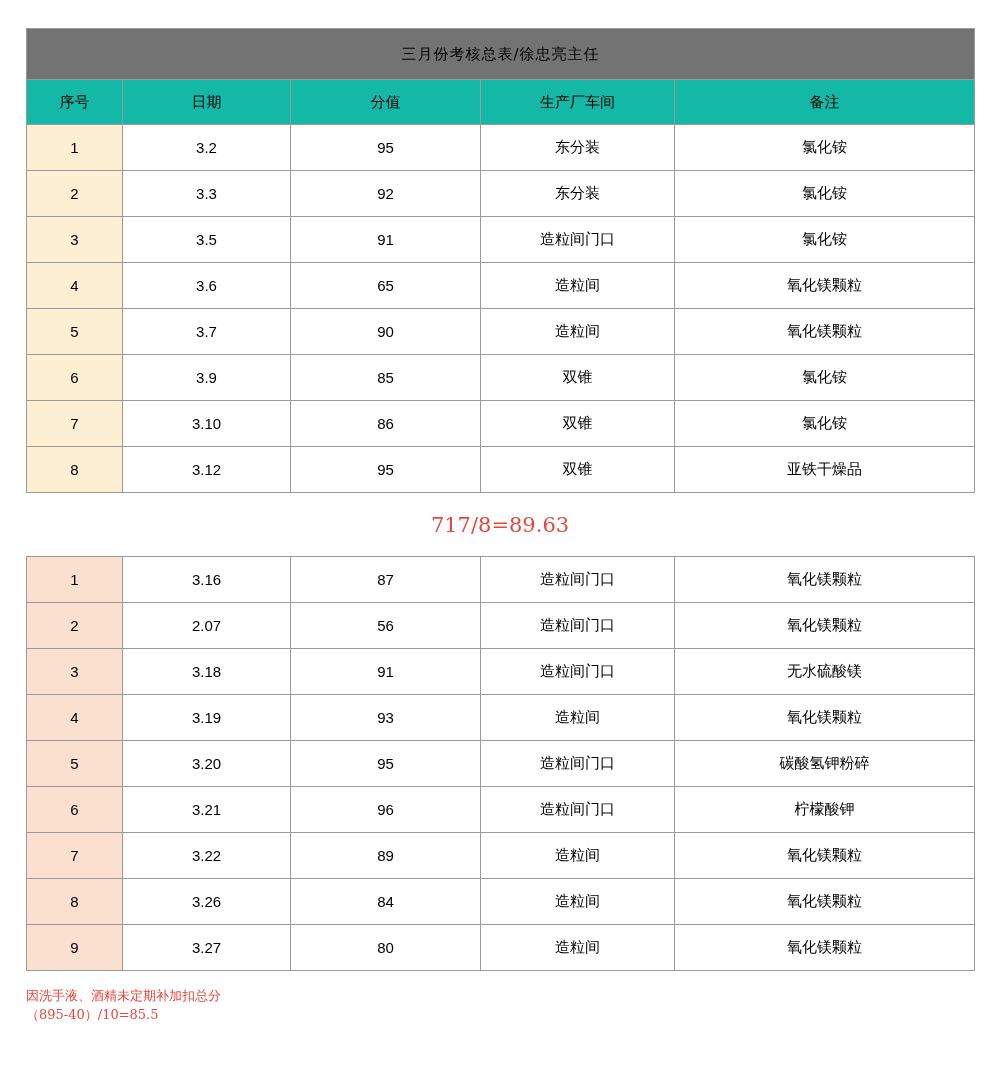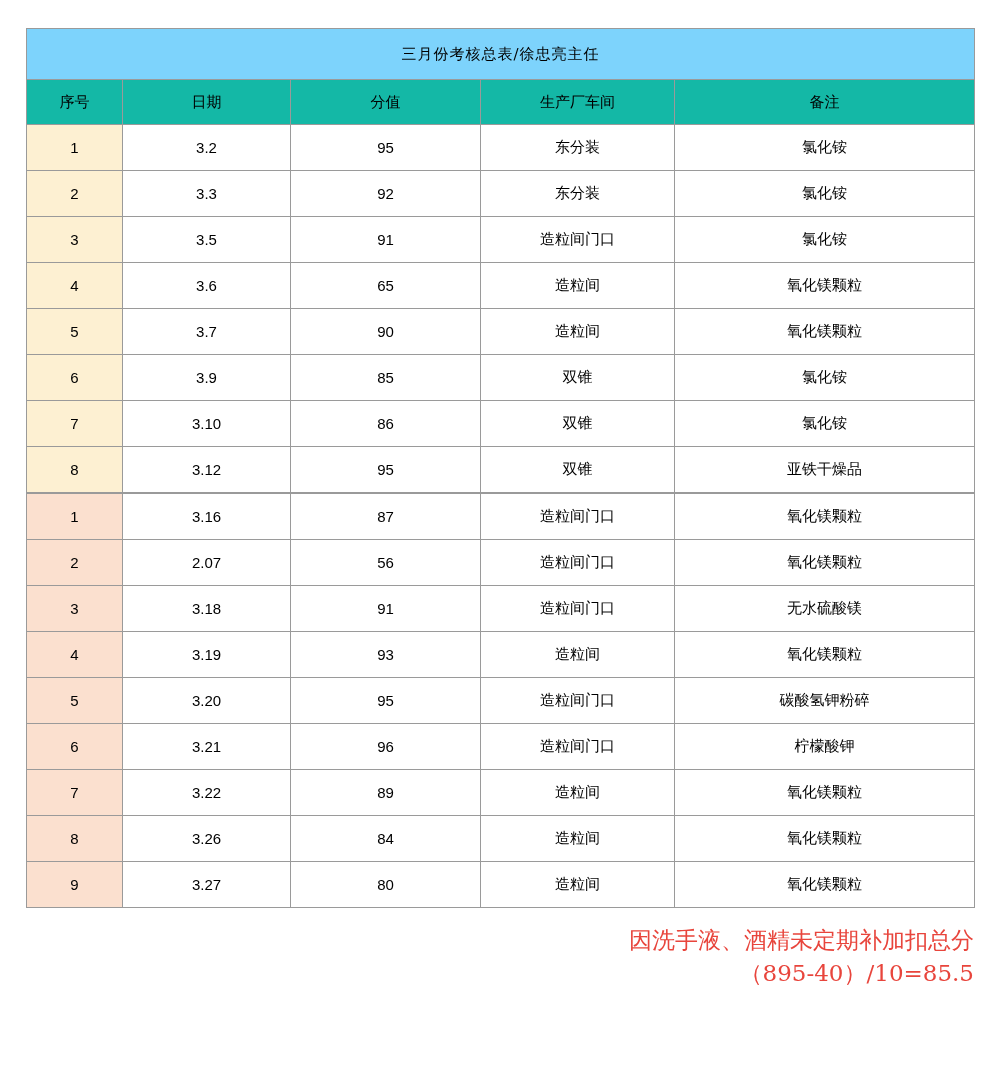--- a/index.html
+++ b/index.html
@@ -27,21 +27,21 @@
   }
   table.grid td, table.grid th {
     border: 1px solid #9a9a9a;
     text-align: center;
     vertical-align: middle;
     font-weight: normal;
     font-size: 15px;
     padding: 0;
   }
   .title-row td {
-    background: #7dd3fc;
+    background: #737373;
     height: 50px;
     font-size: 20px;
     font-weight: bold;
     letter-spacing: 1px;
     font-family: "DejaVu Serif", "Liberation Serif", serif;
   }
   .header-row td {
     height: 44px;
     font-size: 16px;
     background: #14b8a6;
@@ -66,23 +66,23 @@
   .mid-note {
     text-align: center;
     color: #e8453c;
     font-size: 21px;
     font-family: "DejaVu Serif", "Liberation Serif", serif;
     line-height: 1;
     padding: 22px 0 20px 0;
     width: 948px;
   }
   .bottom-note {
-    text-align: right;
+    text-align: left;
     color: #e8453c;
-    font-size: 23px;
+    font-size: 13px;
     font-family: "DejaVu Serif", "Liberation Serif", serif;
     line-height: 1.45;
     padding-top: 16px;
     width: 948px;
   }
   .bottom-note div { white-space: nowrap; }
 </style>
 </head>
 <body>
 
@@ -160,20 +160,21 @@
       <tr class="data-row">
         <td class="idx-a">8</td>
         <td>3.12</td>
         <td>95</td>
         <td>双锥</td>
         <td>亚铁干燥品</td>
       </tr>
     </tbody>
   </table>
 
+  <div class="mid-note">717/8=89.63</div>
 
   <table class="grid">
     <colgroup>
       <col class="c-idx">
         <col class="c-date">
         <col class="c-score">
         <col class="c-shop">
         <col class="c-note">
     </colgroup>
     <tbody>

